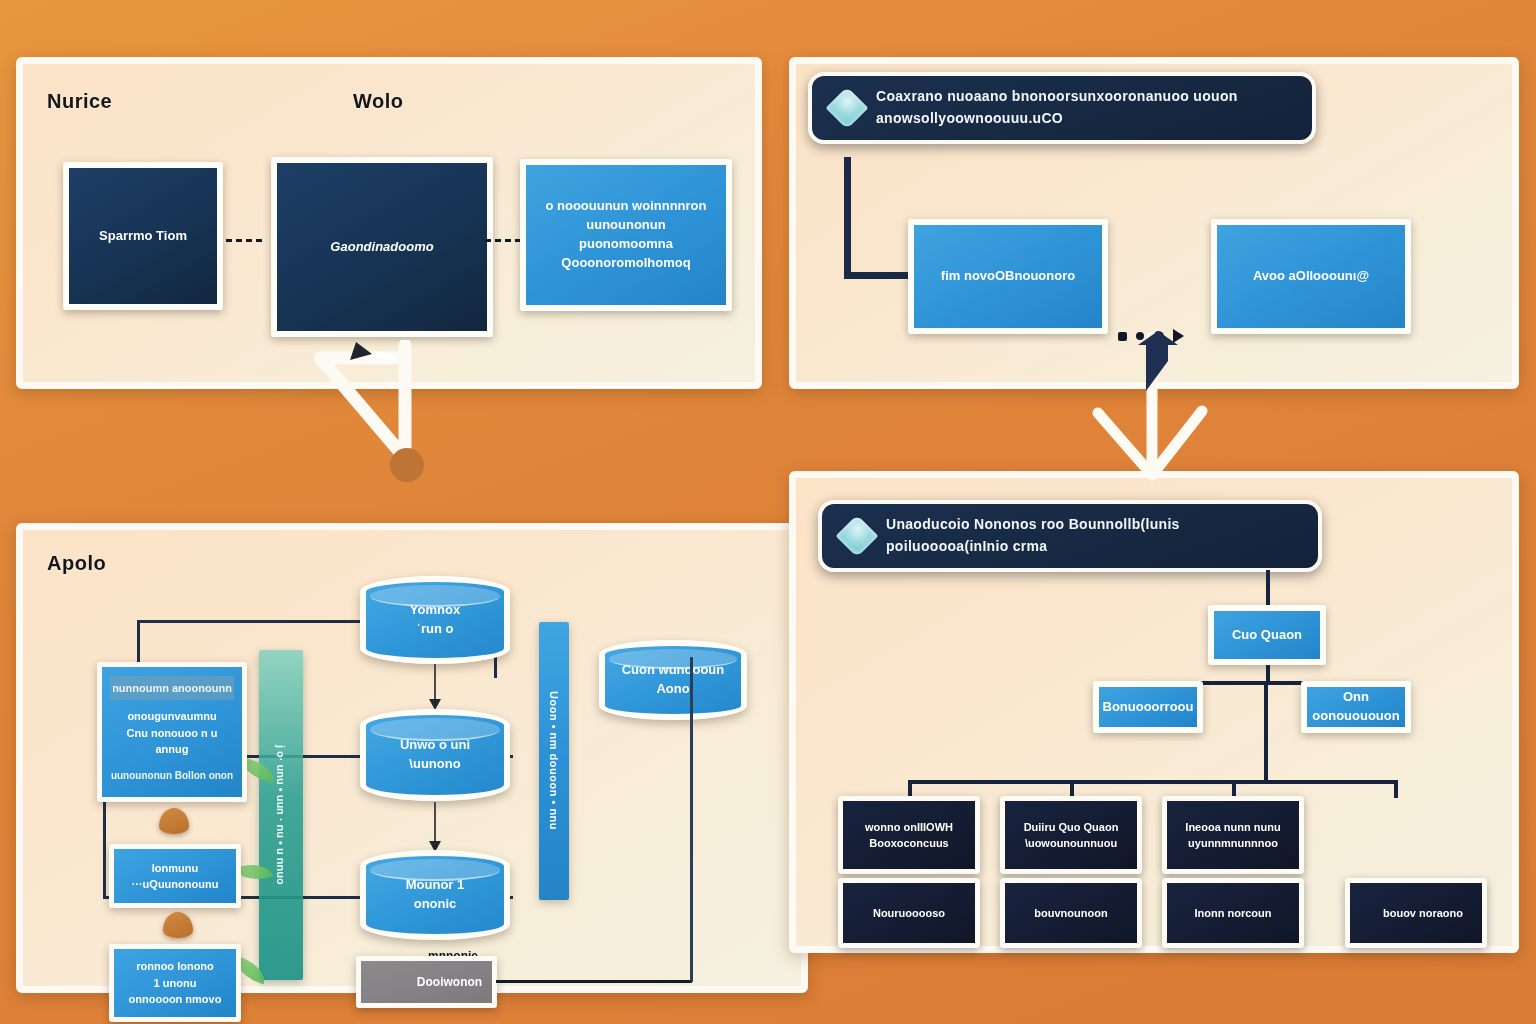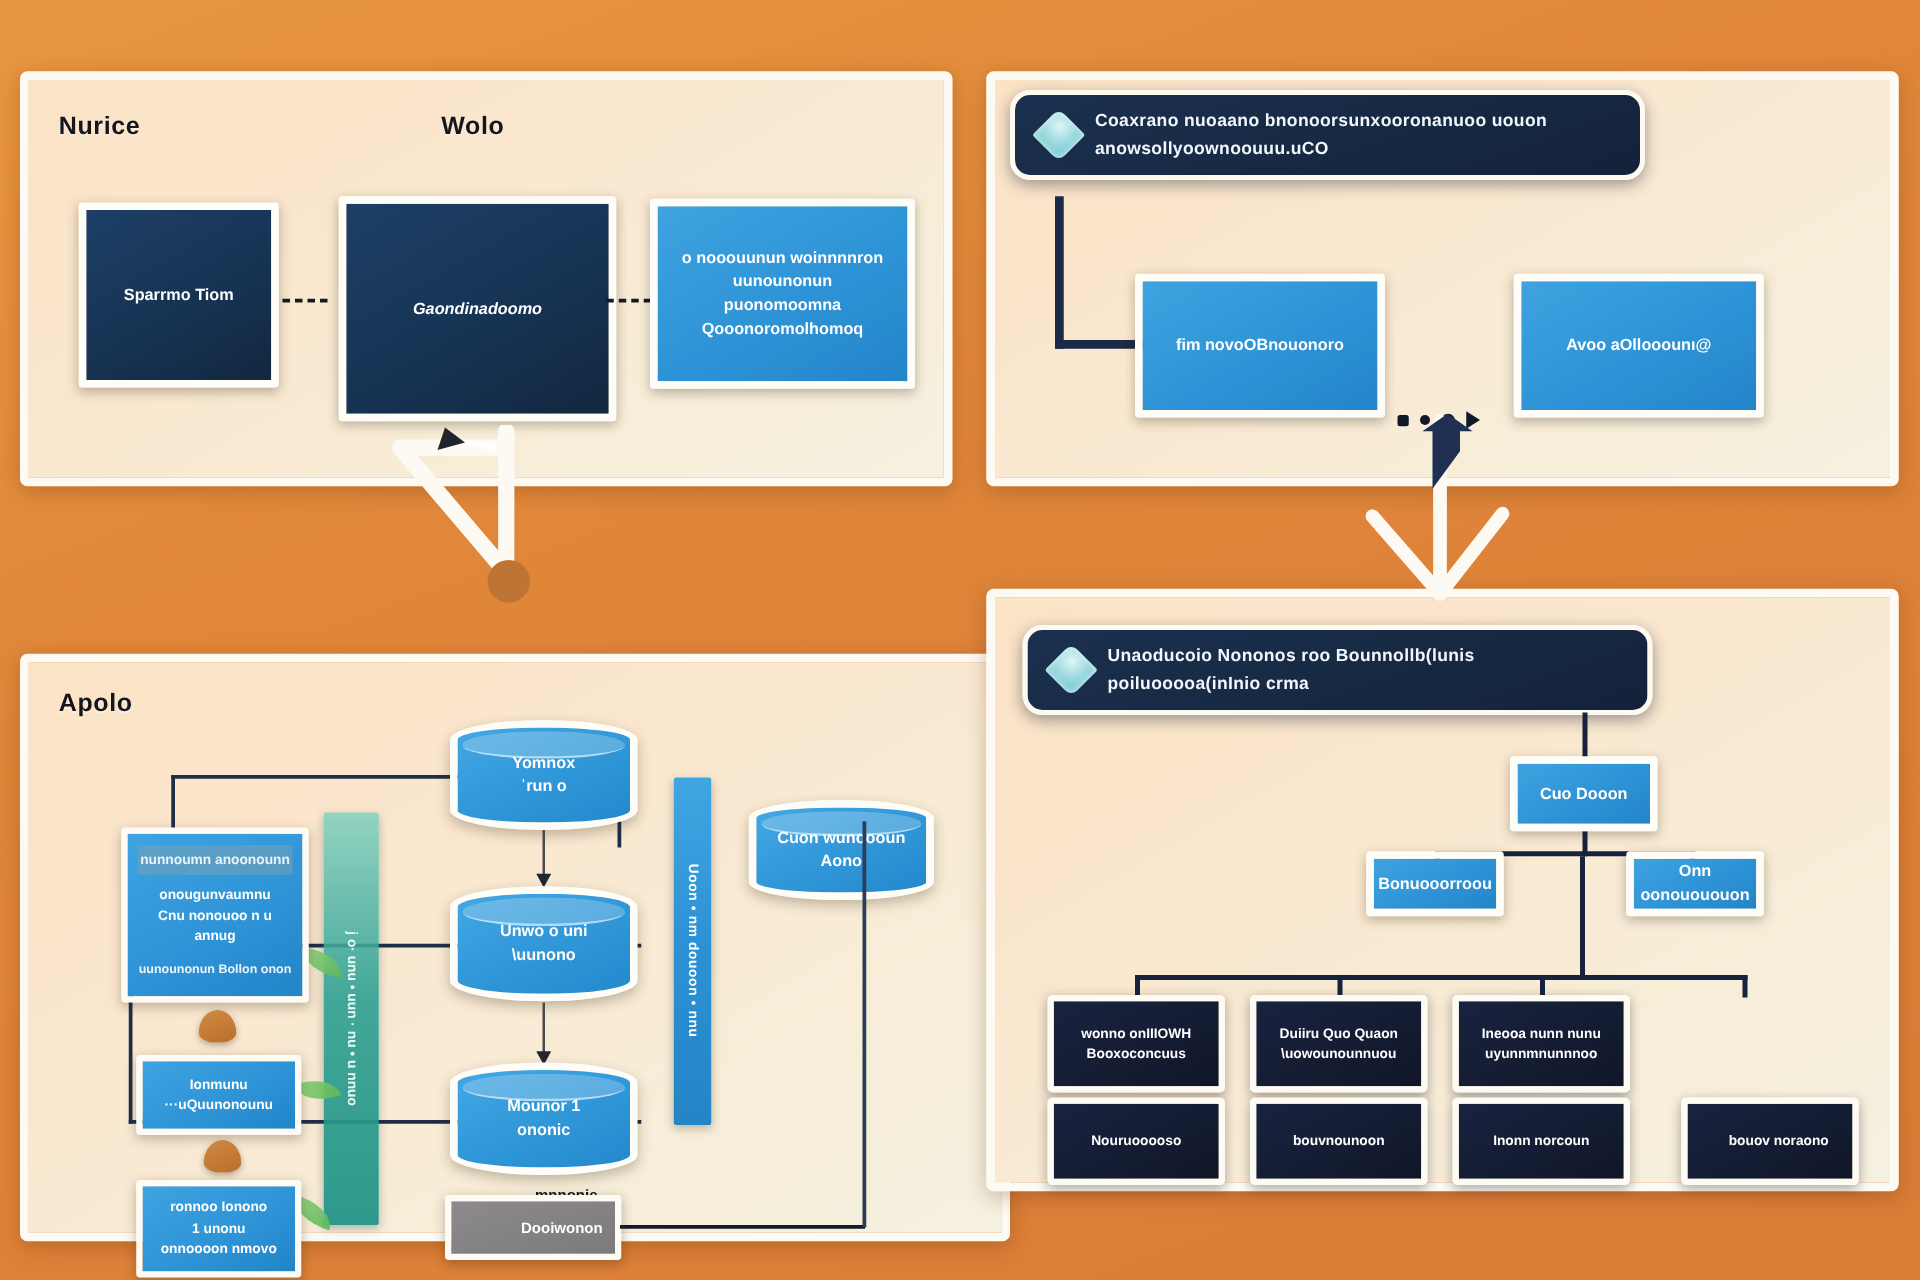--- a/index.html
+++ b/index.html
@@ -388,21 +388,21 @@
   <div class="tline" style="left:352px; top:203px; width:208px; height:4px;"></div>
   <div class="tline" style="left:352px; top:203px; width:4px; height:14px;"></div>
   <div class="tline" style="left:556px; top:203px; width:4px; height:14px;"></div>
   <div class="tline" style="left:468px; top:207px; width:4px; height:98px;"></div>
   <div class="tline" style="left:112px; top:302px; width:490px; height:4px;"></div>
   <div class="tline" style="left:112px; top:302px; width:4px; height:18px;"></div>
   <div class="tline" style="left:274px; top:302px; width:4px; height:18px;"></div>
   <div class="tline" style="left:436px; top:302px; width:4px; height:18px;"></div>
   <div class="tline" style="left:598px; top:302px; width:4px; height:18px;"></div>
 
-  <div class="flowbox blue" id="p4-root">Cuo Dooon</div>
+  <div class="flowbox blue" id="p4-root">Cuo Quaon</div>
   <div class="flowbox blue" id="p4-mid-1">Bonuooorroou</div>
   <div class="flowbox blue" id="p4-mid-2">Onn oonouououon</div>
 
   <div class="leafnode row-a" id="p4-l1" style="white-space:pre-line;">wonno onIIIOWH
 Booxoconcuus</div>
   <div class="leafnode row-a" id="p4-l2" style="white-space:pre-line;">Duiiru Quo Quaon
 \uowounounnuou</div>
   <div class="leafnode row-a" id="p4-l3" style="white-space:pre-line;">Ineooa nunn nunu
 uyunnmnunnnoo</div>
 

